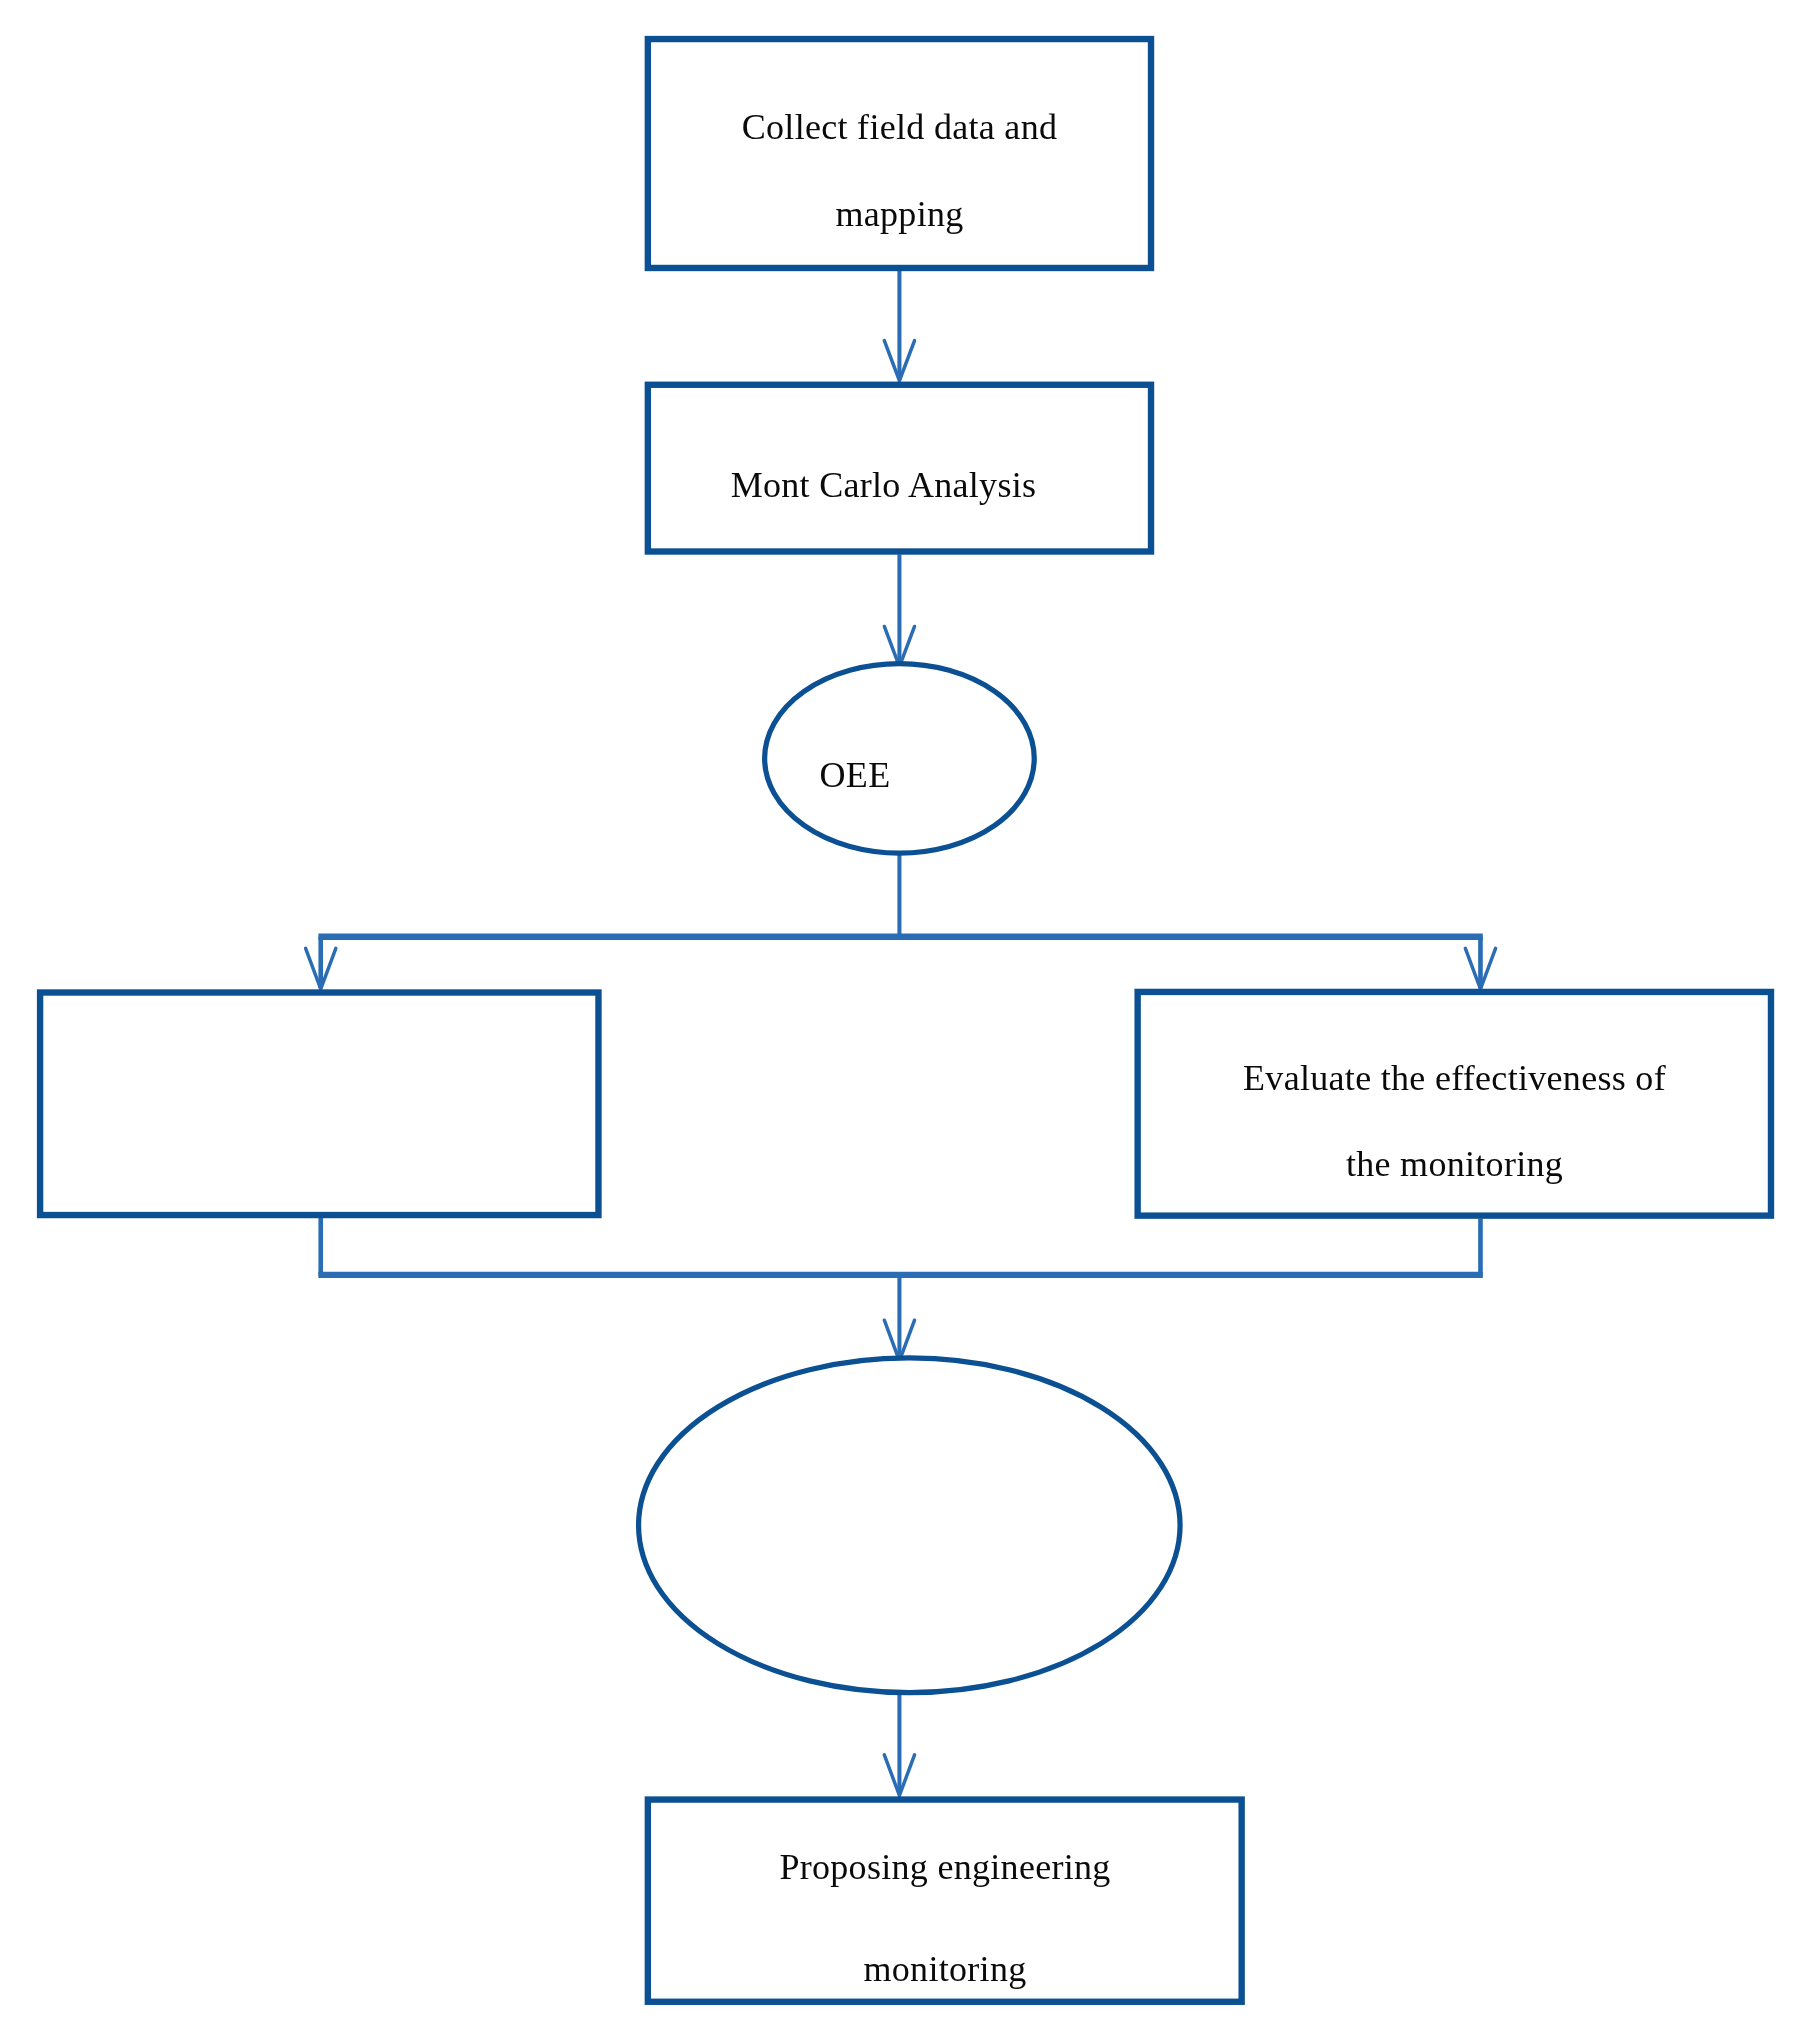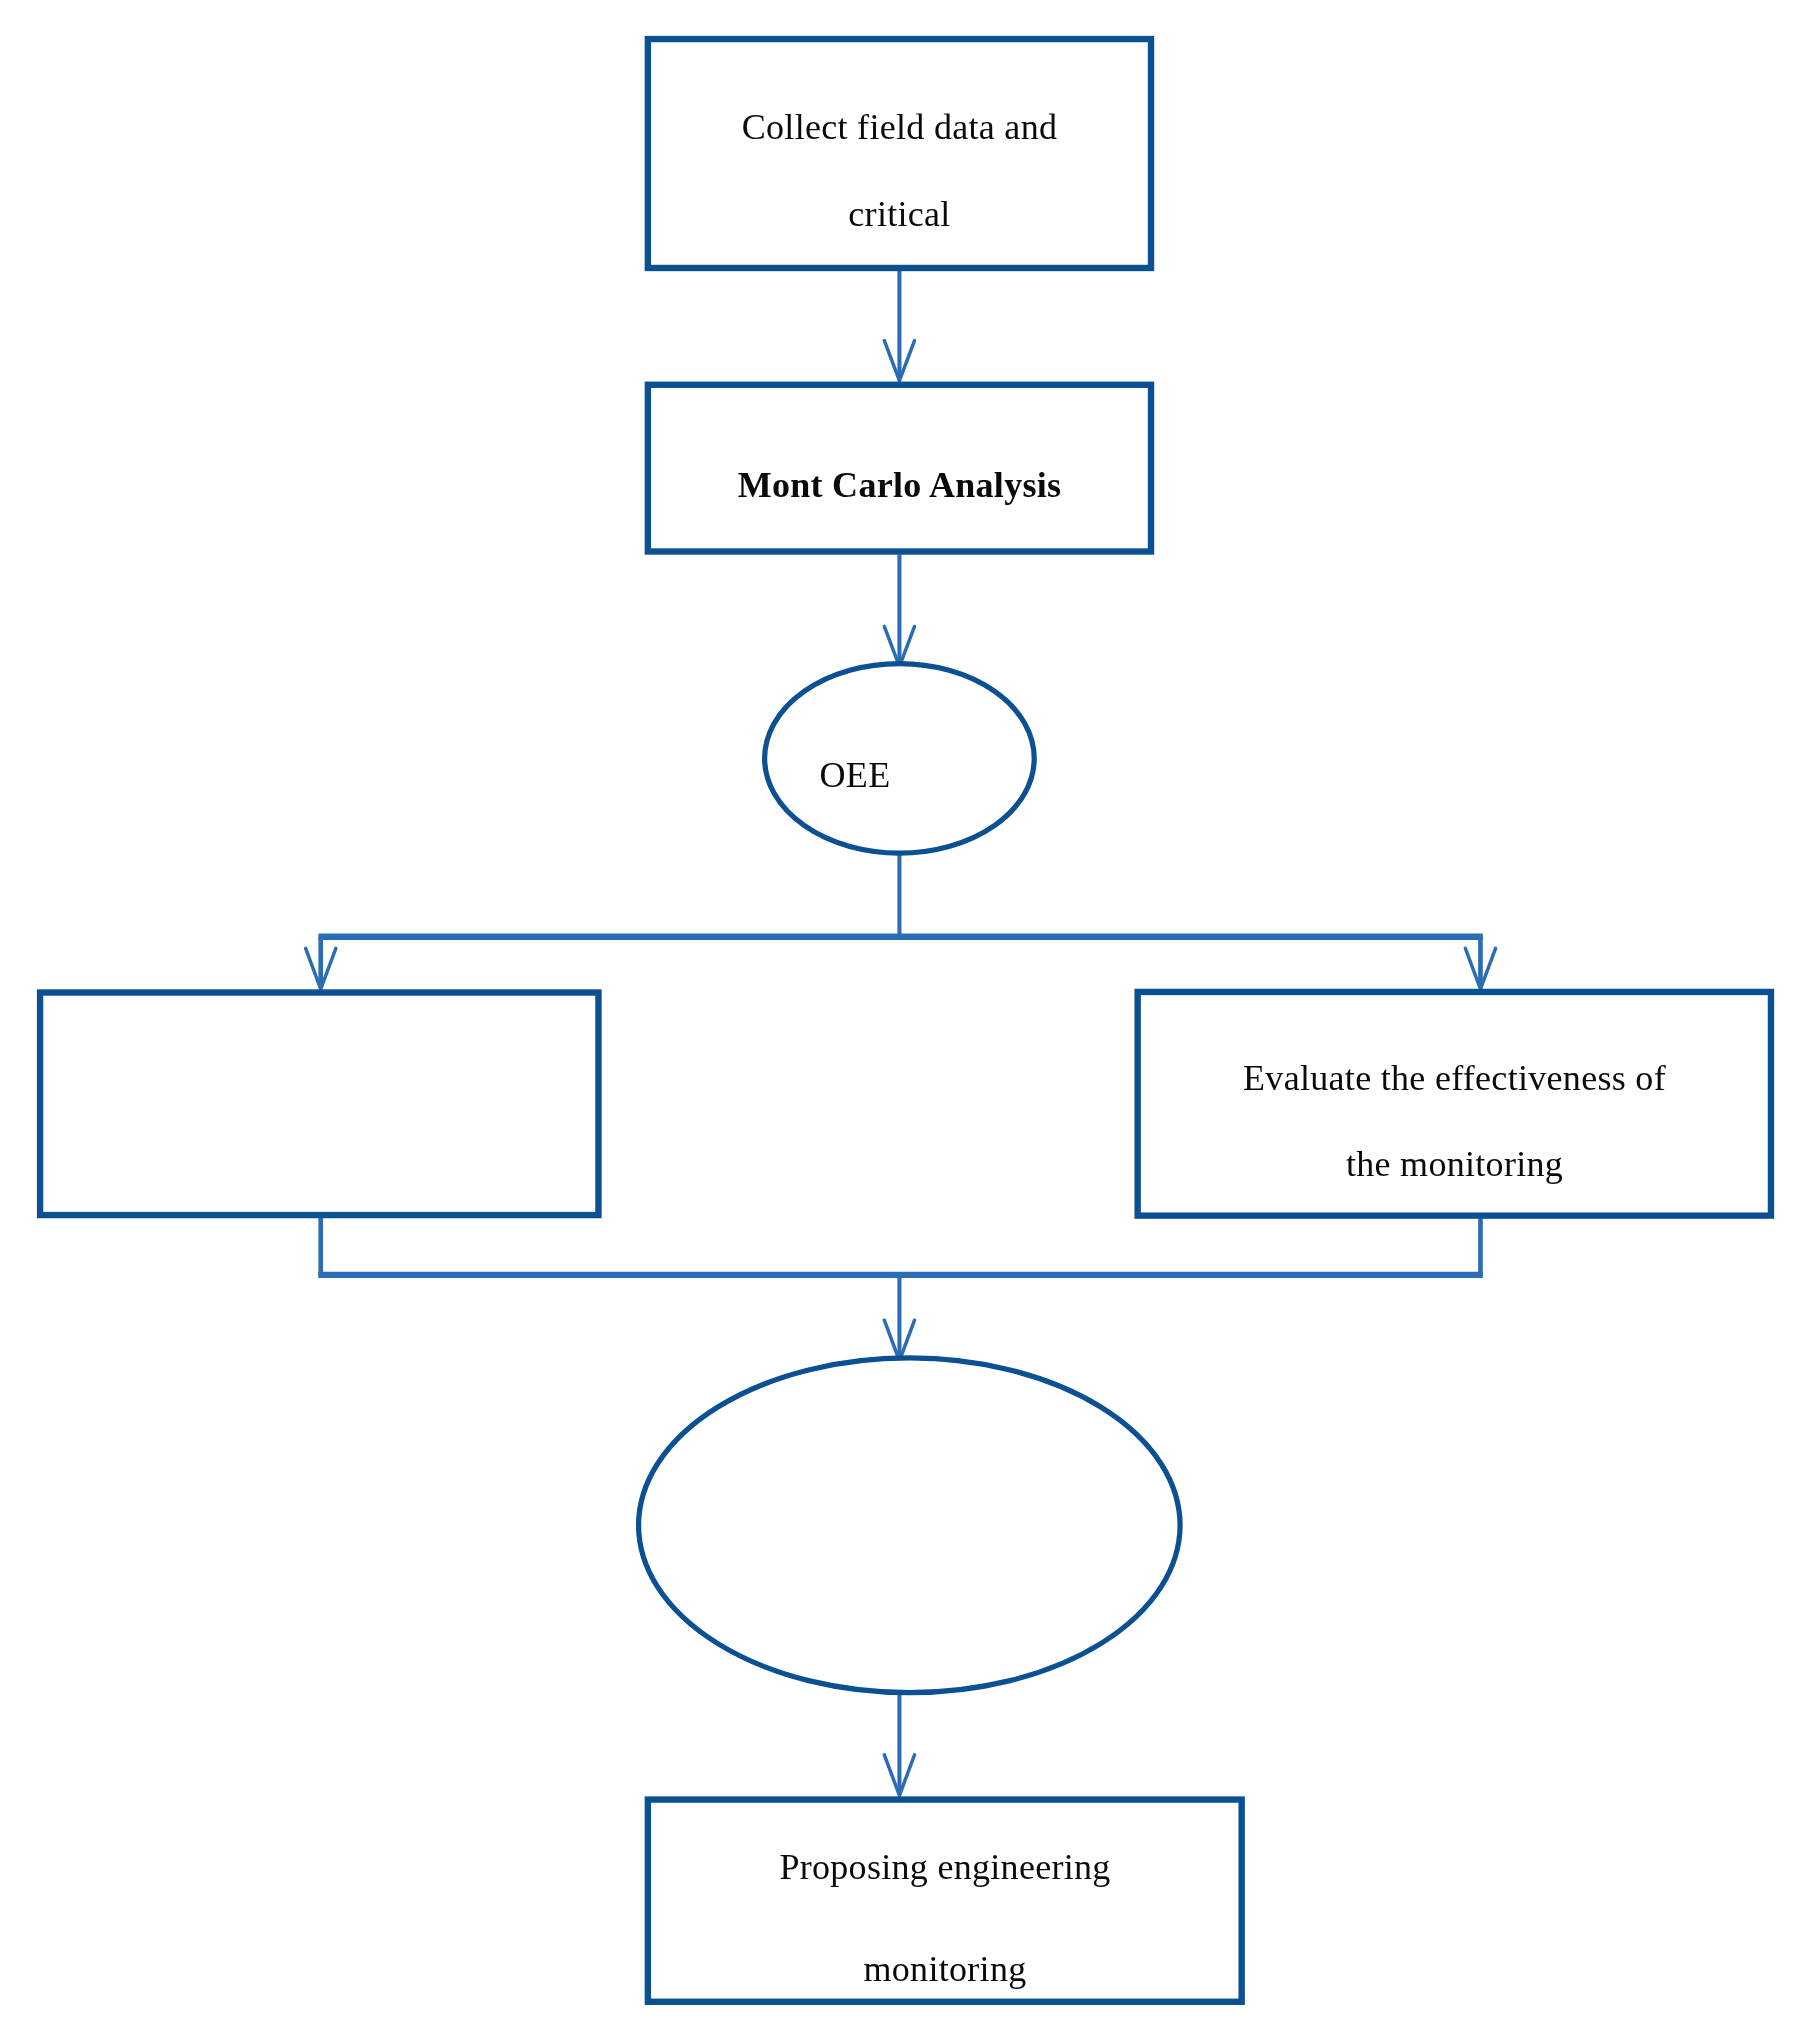--- a/index.html
+++ b/index.html
@@ -97,24 +97,24 @@
       <rect x="1958" y="1707" width="1090" height="385" stroke-width="11"></rect>
 
       <ellipse cx="1565" cy="2625" rx="466" ry="288" stroke-width="9"></ellipse>
 
       <rect x="1115" y="3097" width="1022" height="348" stroke-width="11"></rect>
     </g>
   </svg>
 
   <div class="node-label" style="left:648px; top:39px; width:503px; height:229px;">
     <span class="line">Collect field data and</span>
-    <span class="line">critical</span>
+    <span class="line">mapping</span>
   </div>
 
-  <div class="node-label" style="left:648px; top:385px; width:503px; height:167px;font-weight:bold;">
+  <div class="node-label" style="left:632px; top:385px; width:503px; height:167px;">
     <span class="line">Mont Carlo Analysis</span>
   </div>
 
   <div class="node-label" style="left:720px; top:664px; width:270px; height:189px;">
     <span class="line">OEE</span>
   </div>
 
 
   <div class="node-label" style="left:1138px; top:992px; width:633px; height:224px;">
     <span class="line">Evaluate the effectiveness of</span>

